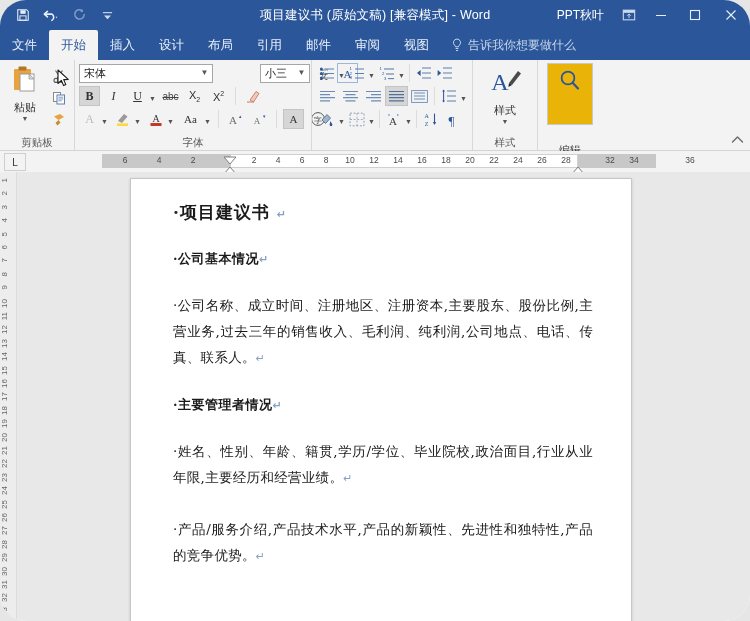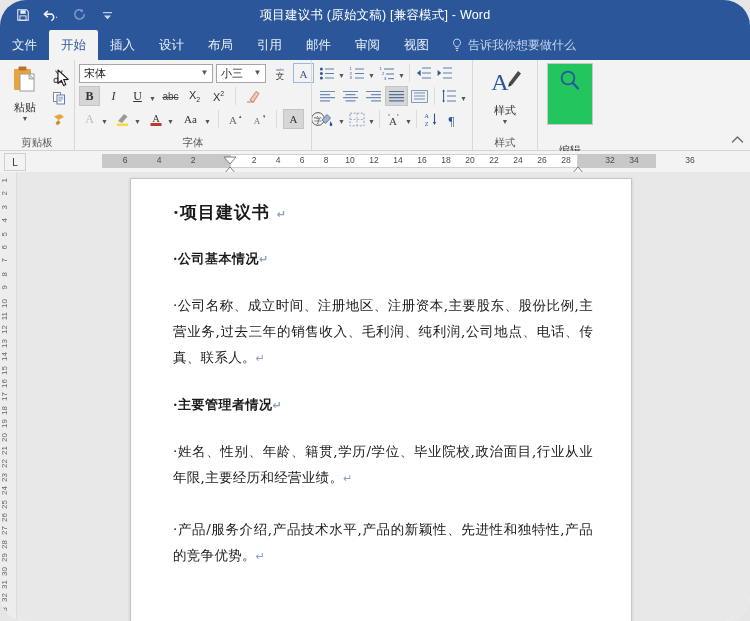--- a/index.html
+++ b/index.html
@@ -73,41 +73,41 @@
   
   .fontgrp{width:228px;}
   .font-row{display:flex;align-items:center;gap:3px;margin-bottom:3px;}
   .combo{
     height:19px;border:1px solid #a6a6a6;background:#fff;display:flex;align-items:center;
     font-size:11px;color:#222;padding:0 2px 0 4px;box-sizing:border-box;
   }
   .combo .cv{flex:1;white-space:nowrap;overflow:hidden;}
   .combo .car{width:11px;text-align:center;color:#555;font-size:8px;line-height:1;}
   .fname{width:134px;}
-  .fsize{width:50px;}
+  .fsize{width:50px;margin-left:44px;}
   .ic{
     width:21px;height:20px;display:flex;align-items:center;justify-content:center;
     font-size:12px;color:#333;box-sizing:border-box;
   }
   .ic.on{background:#d6d6d6;border:1px solid #c4c4c4;}
   .ic.box{border:1px solid #9bb7dd;}
   .icw{display:flex;align-items:center;}
   .split-car{width:9px;height:20px;display:flex;align-items:flex-end;justify-content:center;font-size:7px;color:#555;padding-bottom:4px;box-sizing:border-box;}
   .sep{width:1px;height:18px;background:#dcdcdc;margin:0 3px;}
 
   
   .paragrp{width:152px;}
   .p-row{display:flex;align-items:center;gap:0px;margin-bottom:3px;}
 
   
   .bigbtn{
     width:46px;height:62px;display:flex;flex-direction:column;align-items:center;
     justify-content:flex-start;gap:1px;padding-top:3px;box-sizing:border-box;
   }
-  .bigbtn.framed{border:1px solid #c8c8c8;background:#22c55e;gap:44px;}
+  .bigbtn.framed{border:1px solid #c8c8c8;background:#eab308;gap:44px;}
   .bigbtn .bl{font-size:11px;color:#333;}
   .caretd{font-size:7px;color:#555;line-height:6px;}
 
   .ribbon-collapse{
     position:absolute;right:5px;bottom:3px;width:14px;height:14px;color:#6b6b6b;
   }
 
   
   .rulerbar{height:22px;background:#f3f3f3;display:flex;align-items:center;position:relative;border-bottom:1px solid #e3e3e3;}
   .tabsel{
@@ -172,20 +172,45 @@
           </svg>
       </div>
       <div class="qat-btn">
         <svg width="11" height="11" viewBox="0 0 12 12">
             <rect x="1" y="2.3" width="10" height="1.2" fill="#cfdcef"></rect>
             <path d="M2.2 6 L9.8 6 L6 10 z" fill="#cfdcef"></path>
           </svg>
       </div>
     </div>
     <div class="title-text">项目建议书 (原始文稿) [兼容模式] - Word</div>
+    <div class="tb-right">
+      <div class="tb-user">PPT秋叶</div>
+      <div class="tb-icon">
+        <svg width="14" height="14" viewBox="0 0 16 16">
+            <rect x="1.5" y="2.5" width="13" height="11" fill="none" stroke="#cfdcef" stroke-width="1.2"></rect>
+            <rect x="1.5" y="2.5" width="13" height="3" fill="#cfdcef"></rect>
+            <path d="M8 11.5 L8 7 M6 8.8 L8 6.8 L10 8.8" fill="none" stroke="#cfdcef" stroke-width="1.1"></path>
+          </svg>
+      </div>
+      <div class="win-btn">
+        <svg width="12" height="10" viewBox="0 0 12 10">
+            <rect x="1" y="5" width="10" height="1" fill="#e8eefa"></rect>
+          </svg>
+      </div>
+      <div class="win-btn">
+        <svg width="12" height="12" viewBox="0 0 12 12">
+            <rect x="1.5" y="1.5" width="9" height="9" fill="none" stroke="#e8eefa" stroke-width="1.1"></rect>
+          </svg>
+      </div>
+      <div class="win-btn close">
+        <svg width="12" height="12" viewBox="0 0 12 12">
+            <path d="M1.5 1.5 L10.5 10.5 M10.5 1.5 L1.5 10.5" stroke="#e8eefa" stroke-width="1.1"></path>
+          </svg>
+      </div>
+    </div>
   </div>
 
   <div class="tabstrip">
     <div class="tab">文件</div>
     <div class="tab active">开始</div>
     <div class="tab">插入</div>
     <div class="tab">设计</div>
     <div class="tab">布局</div>
     <div class="tab">引用</div>
     <div class="tab">邮件</div>

